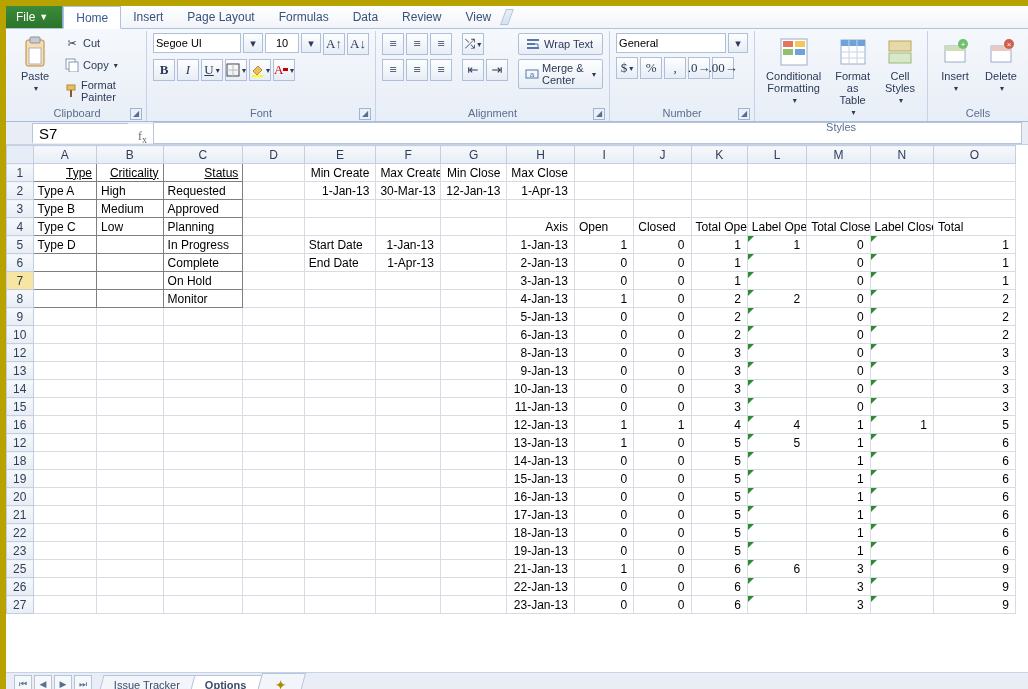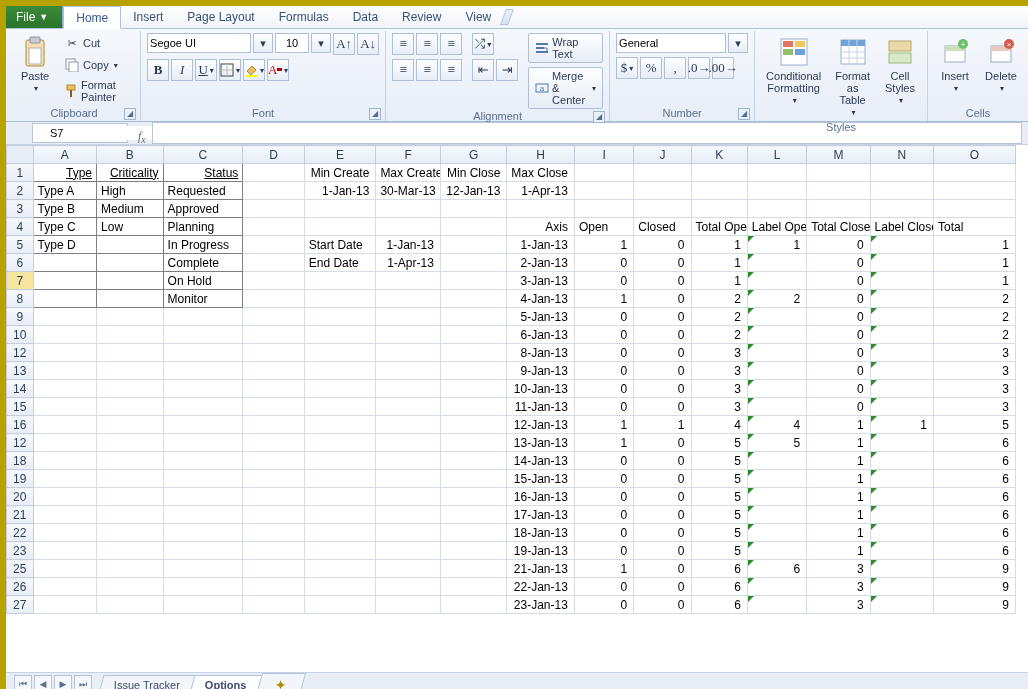--- a/index.html
+++ b/index.html
@@ -120,26 +120,25 @@
     border-bottom:1px solid #c6d3e6;
     padding-left:26px;
   }
   .namebox {
     width:94px; height:18px; background:#fff;
     border:1px solid #b6c5da;
     display:flex; align-items:center;
     font-size:11px;
   }
   .namebox input {
-    flex:1; border:none; outline:none; font-size:11px;
+    flex:1; border:none; outline:none; font-size:15px;
     padding-left:6px;
-    margin-left:11px;
   }
   .namebox .dd { width:14px; text-align:center; color:#5a6f90; border-left:1px solid #cfd9e8; cursor:pointer; }
-  .fx-label { font-style:italic; font-family:"Times New Roman"; color:#6a6a6a; margin:8px 6px 0 10px;text-align:center; }
+  .fx-label { font-family:"Times New Roman"; color:#6a6a6a; margin:8px 6px 0 10px;text-align:center; }
   .formula-input {
     flex:1; height:18px; border:1px solid #b6c5da; background:#fff;
     margin-right:6px; font-size:11px; padding-left:4px;
   }
 
   
   .sheet-wrap { position:relative; height: calc(100% - 22px - 90px - 22px - 22px); overflow:hidden; background:#fff; }
   table.grid { border-collapse:collapse; table-layout:fixed; width:1010px; }
   .grid th, .grid td {
     border:1px solid #d6dce5;
@@ -257,21 +256,21 @@
       </div>
     </div>
     <div class="group-label"><span>Clipboard</span>
       <span class="launcher">◢</span>
     </div>
   </div>
 
   <div class="group">
     <div class="group-body stack" style="gap:4px">
       <div class="btn-row">
-        <input class="ribbon-input" style="width: 104px;" value="Segoe UI">
+        <input class="ribbon-input" style="width: 88px;" value="Segoe UI">
         <span class="toggle small">▾</span>
         <input class="ribbon-input" style="width: 34px; text-align: center;" value="10">
         <span class="toggle small">▾</span>
         <span class="toggle" title="Increase">A↑</span>
         <span class="toggle">A↓</span>
       </div>
       <div class="btn-row">
         <span class="toggle">
             <b>B</b>
           </span>

